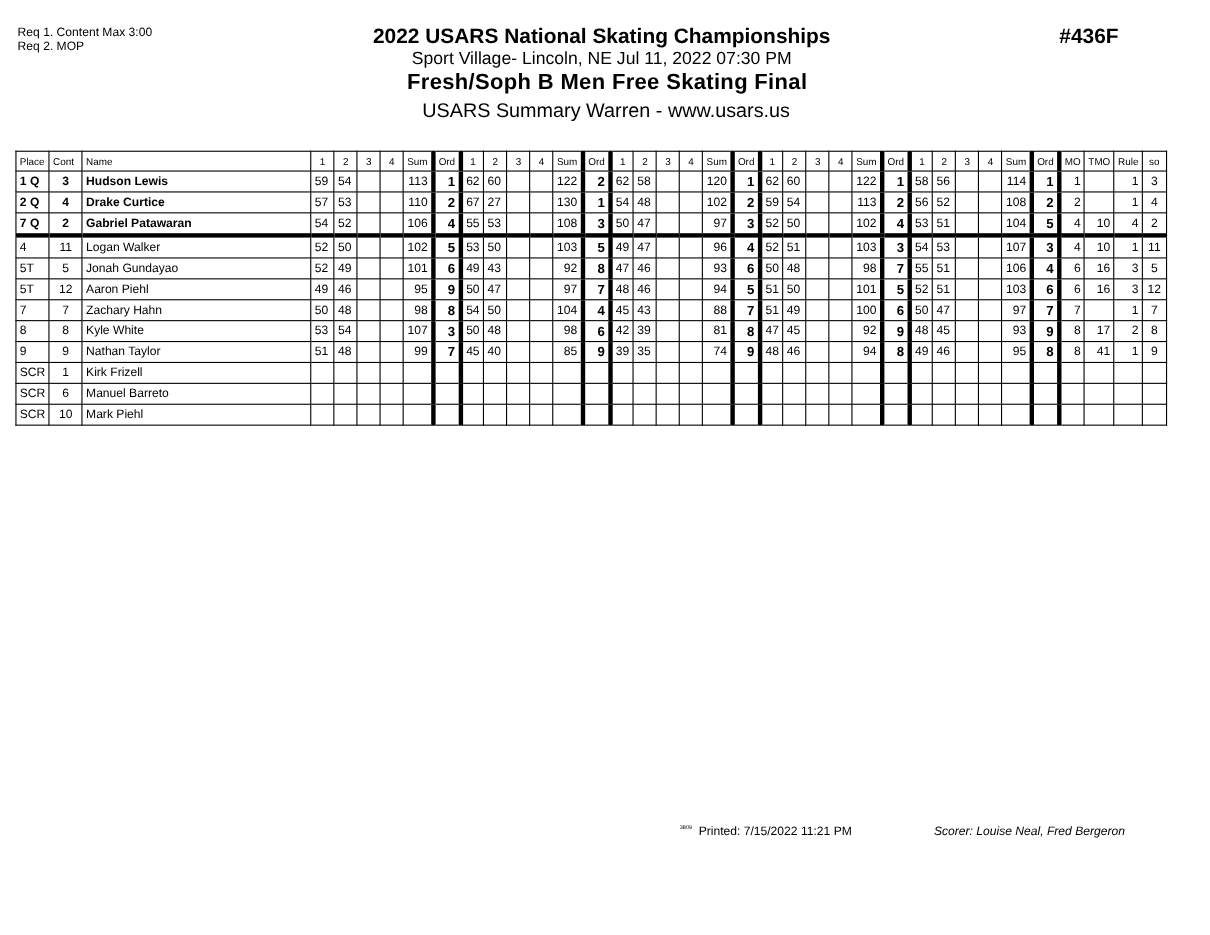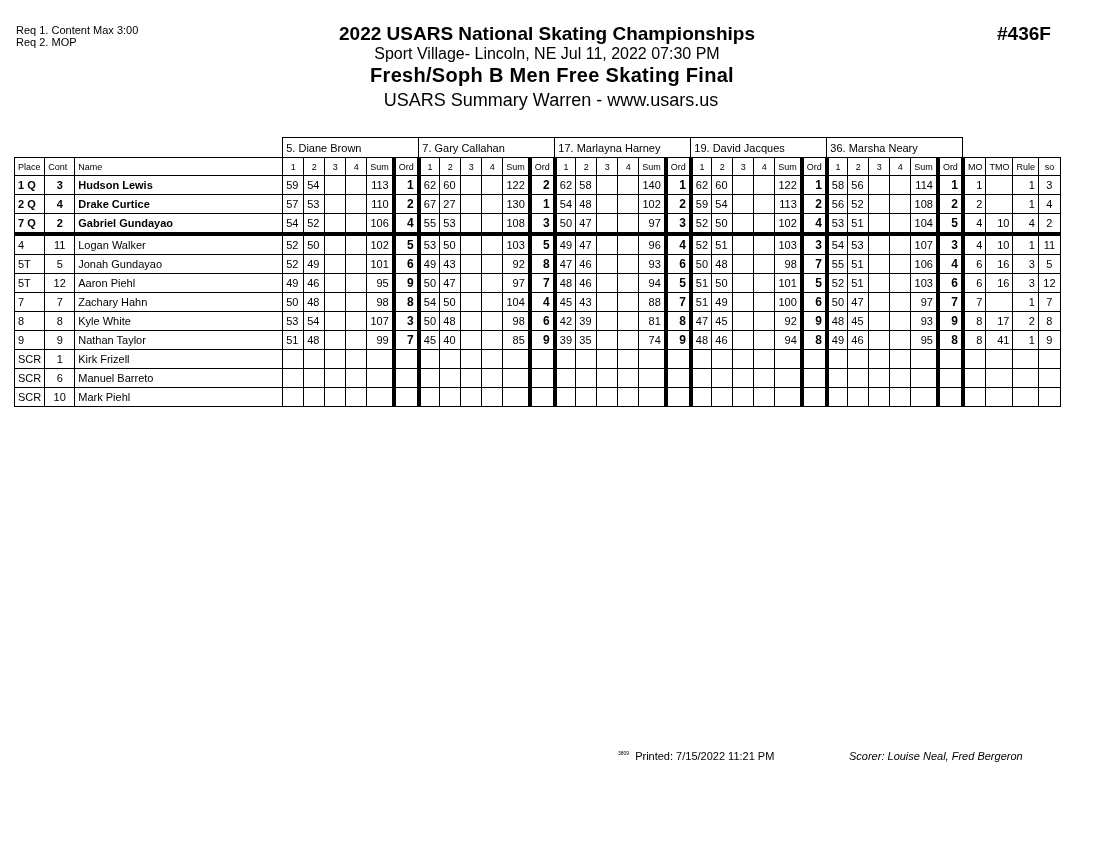--- a/index.html
+++ b/index.html
@@ -3,21 +3,21 @@
 <meta charset="utf-8">
 <style>
   html,body{margin:0;padding:0;background:#fff;}
   body{width:1100px;height:850px;position:relative;font-family:"Liberation Sans",sans-serif;color:#000;overflow:hidden;}
   .req{position:absolute;left:16px;top:24px;font-size:11px;line-height:12px;}
   .hdr{position:absolute;left:0;width:1100px;text-align:center;}
   .h1{top:23px;font-size:19px;font-weight:bold;left:-3px;}
   .h2{top:45px;font-size:16px;left:-3px;}
   .h3{top:64px;font-size:20px;font-weight:bold;letter-spacing:0.3px;left:2px;}
   .h4{top:90px;font-size:18px;left:1px;}
-  .evno{position:absolute;left:997px;top:23px;font-size:19px;font-weight:bold;}
+  .evno{position:absolute;left:963px;top:23px;font-size:19px;font-weight:bold;}
   table{position:absolute;left:14px;top:137px;border-collapse:collapse;font-size:11px;table-layout:fixed;}
   td{border:1px solid #000;height:18px;padding:0 3px;white-space:nowrap;overflow:hidden;}
   tr.judges td{height:19px;font-size:11px;}
   tr.judges td.blank{border:none;}
   tr.colhdr td{font-size:9px;height:17px;}
   .b{font-weight:bold;font-size:11px;}
   .top td{font-weight:bold;}
   .r{text-align:right;}
   .c{text-align:center;}
   .ordl{border-left:4px solid #000;}
@@ -74,29 +74,20 @@
       <col style="width: 21px;">
       <col style="width: 21px;">
       <col style="width: 27px;">
       <col style="width: 21px;">
       <col style="width: 20px;">
       <col style="width: 26px;">
       <col style="width: 25px;">
       <col style="width: 22px;">
     </colgroup>
   <tbody id="tb">
-      <tr class="judges">
-        <td class="blank" colspan="3"></td>
-        <td colspan="6">5.  Diane Brown</td>
-        <td colspan="6">7.  Gary Callahan</td>
-        <td colspan="6">17.  Marlayna Harney</td>
-        <td colspan="6">19.  David Jacques</td>
-        <td colspan="6">36.  Marsha Neary</td>
-        <td class="blank" colspan="4"></td>
-      </tr>
       <tr class="colhdr">
         <td>Place</td>
         <td>Cont</td>
         <td>Name</td>
         <td class="c">1</td>
         <td class="c">2</td>
         <td class="c">3</td>
         <td class="c">4</td>
         <td class="c">Sum</td>
         <td class="c ordl ordr">Ord</td>
@@ -142,21 +133,21 @@
         <td class="" style="font-weight:normal">62</td>
         <td class="" style="font-weight:normal">60</td>
         <td class="" style="font-weight:normal"></td>
         <td class="" style="font-weight:normal"></td>
         <td class="r" style="font-weight:normal">122</td>
         <td class="ordcell ordl ordr" style="">2</td>
         <td class="" style="font-weight:normal">62</td>
         <td class="" style="font-weight:normal">58</td>
         <td class="" style="font-weight:normal"></td>
         <td class="" style="font-weight:normal"></td>
-        <td class="r" style="font-weight:normal">140</td>
+        <td class="r" style="font-weight:normal">120</td>
         <td class="ordcell ordl ordr" style="">1</td>
         <td class="" style="font-weight:normal">62</td>
         <td class="" style="font-weight:normal">60</td>
         <td class="" style="font-weight:normal"></td>
         <td class="" style="font-weight:normal"></td>
         <td class="r" style="font-weight:normal">122</td>
         <td class="ordcell ordl ordr" style="">1</td>
         <td class="" style="font-weight:normal">58</td>
         <td class="" style="font-weight:normal">56</td>
         <td class="" style="font-weight:normal"></td>
@@ -203,21 +194,21 @@
         <td class="r" style="font-weight:normal">108</td>
         <td class="ordcell ordl ordr" style="">2</td>
         <td class="r" style="font-weight:normal">2</td>
         <td class="r" style="font-weight:normal"></td>
         <td class="r" style="font-weight:normal">1</td>
         <td class="c" style="font-weight:normal">4</td>
       </tr>
       <tr class="top qline">
         <td class="b">7 Q</td>
         <td class="c b">2</td>
-        <td class="b">Gabriel Gundayao</td>
+        <td class="b">Gabriel Patawaran</td>
         <td class="" style="font-weight:normal">54</td>
         <td class="" style="font-weight:normal">52</td>
         <td class="" style="font-weight:normal"></td>
         <td class="" style="font-weight:normal"></td>
         <td class="r" style="font-weight:normal">106</td>
         <td class="ordcell ordl ordr" style="">4</td>
         <td class="" style="font-weight:normal">55</td>
         <td class="" style="font-weight:normal">53</td>
         <td class="" style="font-weight:normal"></td>
         <td class="" style="font-weight:normal"></td>

